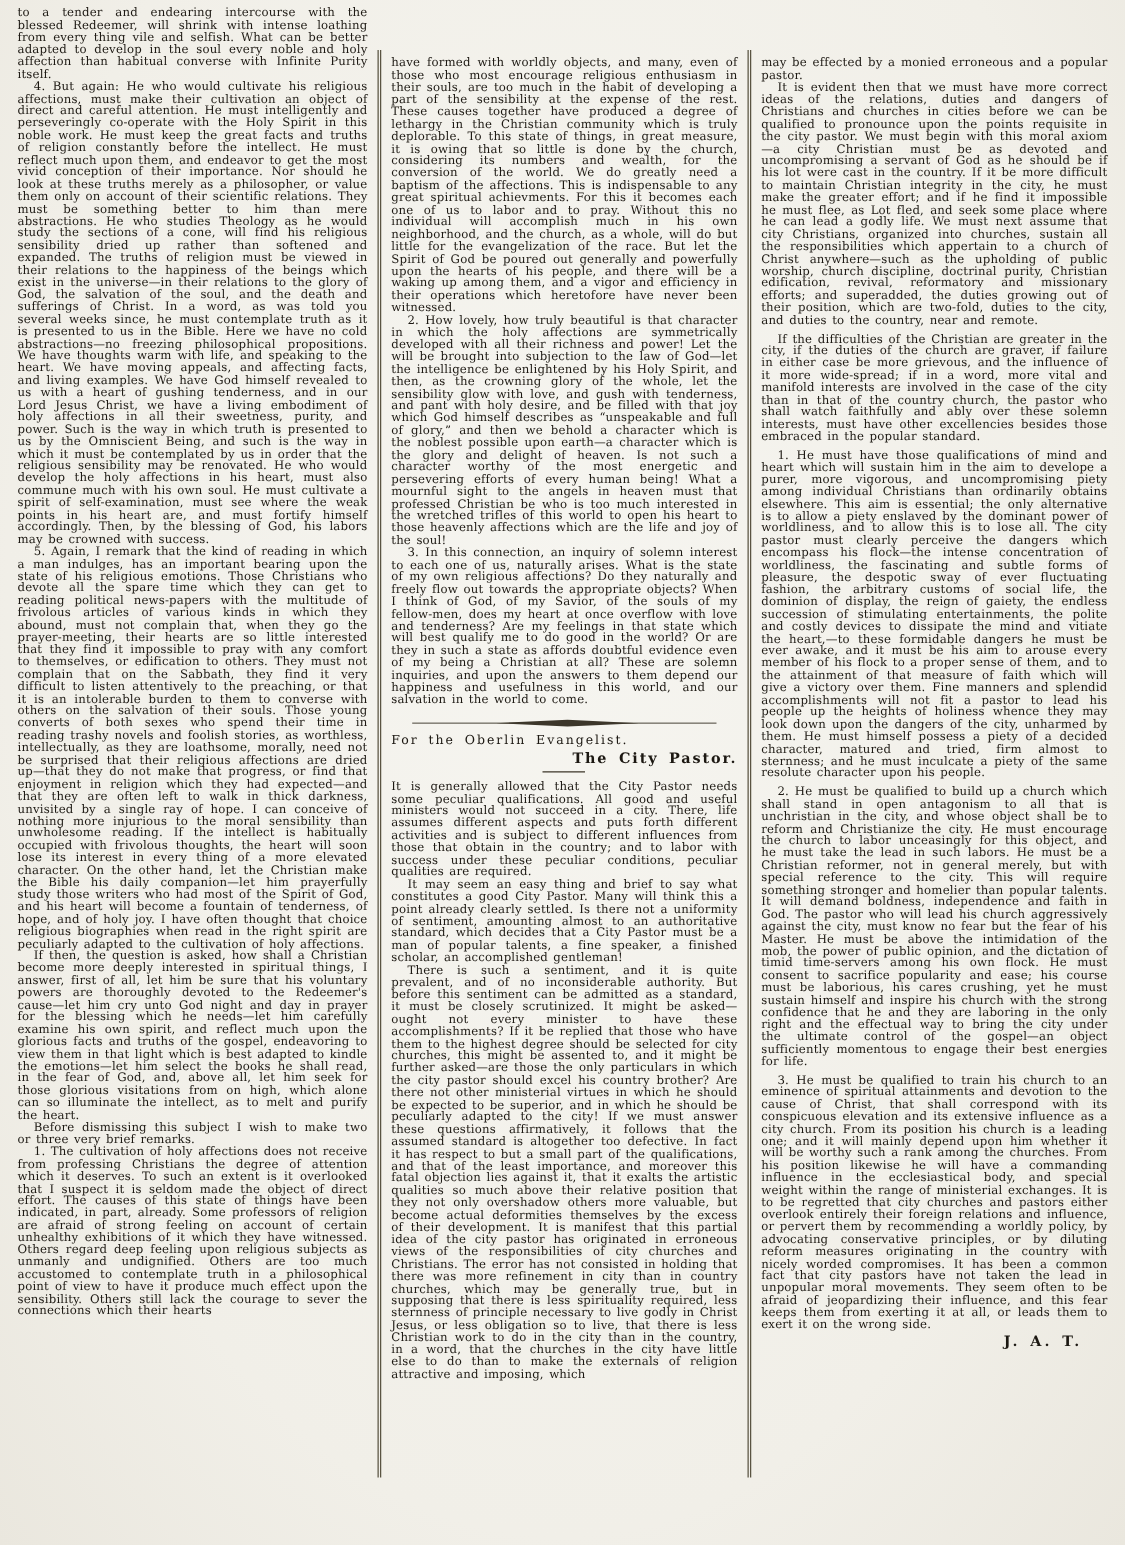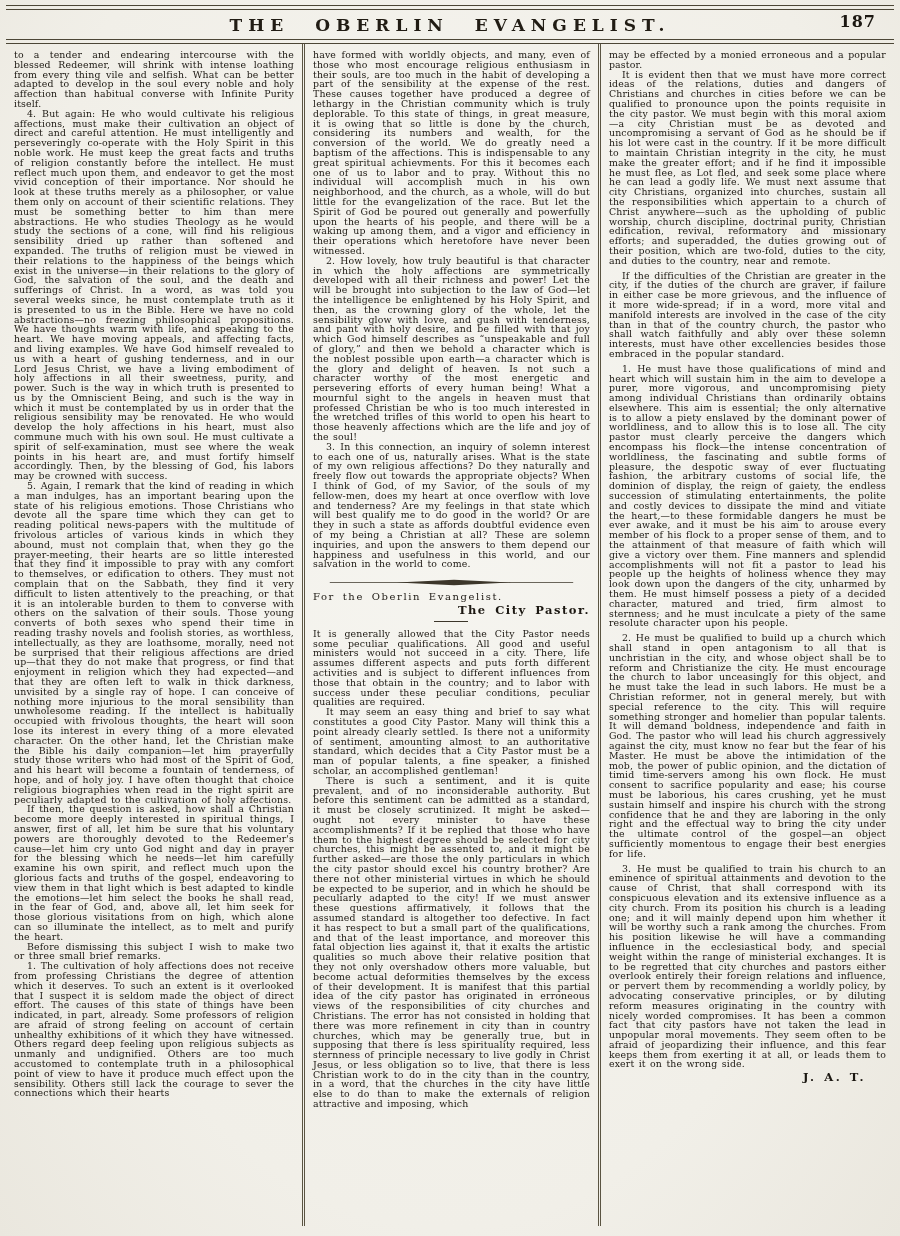--- a/index.html
+++ b/index.html
@@ -13,55 +13,49 @@
   .masthead{position:relative;margin:0 6px;padding-top:5px;}
   .rule-double{height:3px;border-top:1px solid #4c4636;border-bottom:1px solid #4c4636;}
   .masthead-title{
     text-align:center;font-size:17px;font-weight:bold;
     letter-spacing:6px;word-spacing:14px;padding:5px 0 4px;color:#211c14;
   }
   .page-number{position:absolute;right:18px;top:12px;font-size:16px;font-weight:bold;letter-spacing:1px;}
   
   .columns{display:flex;margin:0 6px;height:1182px;}
   .col{width:33.333%;box-sizing:border-box;padding:6px 8px 0 8px;overflow:hidden;}
-  .col + .col{border-left:3px double #5a5442;}
+  .col + .col{border-left:3px double #5a5442;margin-top:40px;}
   p{
     margin:0;text-indent:13px;text-align:justify;
     font-size:9.4px;line-height:9.8px;letter-spacing:0.15px;word-spacing:1.2px;
   }
   p.no-indent{text-indent:0;}
   p.gap{margin-top:5px;}
   
   .section-divider{display:flex;justify-content:center;margin:9px 0 5px;}
   .attribution{text-align:left;text-indent:0;font-size:10px;letter-spacing:1.6px;word-spacing:3px;margin:3px 0 4px;}
   .article-title{text-align:right;text-indent:0;font-size:11.5px;font-weight:bold;letter-spacing:1.5px;word-spacing:3px;margin:0;}
   .short-rule{width:34px;border-top:1.5px solid #3c362a;margin:5px auto 7px;}
   
   .signature{text-align:right;font-weight:bold;font-size:11.5px;letter-spacing:2.5px;padding-right:20px;margin-top:4px;text-indent:0;}
 </style>
 </head>
 <body>
 
 <div class="page">
 
-  <div class="masthead">
-    <div class="rule-double"></div>
-    <div class="masthead-title">THE OBERLIN EVANGELIST.</div>
-    <div class="page-number">187</div>
-    <div class="rule-double"></div>
-  </div>
 
   <div class="columns">
 
     <div class="col">
       <p class="no-indent">to a tender and endearing intercourse with the blessed Redeemer, will shrink with intense loathing from every thing vile and selfish. What can be better adapted to develop in the soul every noble and holy affection than habitual converse with Infinite Purity itself.</p>
       <p>4. But again: He who would cultivate his religious affections, must make their cultivation an object of direct and careful attention. He must intelligently and perseveringly co-operate with the Holy Spirit in this noble work. He must keep the great facts and truths of religion constantly before the intellect. He must reflect much upon them, and endeavor to get the most vivid conception of their importance. Nor should he look at these truths merely as a philosopher, or value them only on account of their scientific relations. They must be something better to him than mere abstractions. He who studies Theology as he would study the sections of a cone, will find his religious sensibility dried up rather than softened and expanded. The truths of religion must be viewed in their relations to the happiness of the beings which exist in the universe—in their relations to the glory of God, the salvation of the soul, and the death and sufferings of Christ. In a word, as was told you several weeks since, he must contemplate truth as it is presented to us in the Bible. Here we have no cold abstractions—no freezing philosophical propositions. We have thoughts warm with life, and speaking to the heart. We have moving appeals, and affecting facts, and living examples. We have God himself revealed to us with a heart of gushing tenderness, and in our Lord Jesus Christ, we have a living embodiment of holy affections in all their sweetness, purity, and power. Such is the way in which truth is presented to us by the Omniscient Being, and such is the way in which it must be contemplated by us in order that the religious sensibility may be renovated. He who would develop the holy affections in his heart, must also commune much with his own soul. He must cultivate a spirit of self-examination, must see where the weak points in his heart are, and must fortify himself accordingly. Then, by the blessing of God, his labors may be crowned with success.</p>
       <p>5. Again, I remark that the kind of reading in which a man indulges, has an important bearing upon the state of his religious emotions. Those Christians who devote all the spare time which they can get to reading political news-papers with the multitude of frivolous articles of various kinds in which they abound, must not complain that, when they go the prayer-meeting, their hearts are so little interested that they find it impossible to pray with any comfort to themselves, or edification to others. They must not complain that on the Sabbath, they find it very difficult to listen attentively to the preaching, or that it is an intolerable burden to them to converse with others on the salvation of their souls. Those young converts of both sexes who spend their time in reading trashy novels and foolish stories, as worthless, intellectually, as they are loathsome, morally, need not be surprised that their religious affections are dried up—that they do not make that progress, or find that enjoyment in religion which they had expected—and that they are often left to walk in thick darkness, unvisited by a single ray of hope. I can conceive of nothing more injurious to the moral sensibility than unwholesome reading. If the intellect is habitually occupied with frivolous thoughts, the heart will soon lose its interest in every thing of a more elevated character. On the other hand, let the Christian make the Bible his daily companion—let him prayerfully study those writers who had most of the Spirit of God, and his heart will become a fountain of tenderness, of hope, and of holy joy. I have often thought that choice religious biographies when read in the right spirit are peculiarly adapted to the cultivation of holy affections.</p>
       <p>If then, the question is asked, how shall a Christian become more deeply interested in spiritual things, I answer, first of all, let him be sure that his voluntary powers are thoroughly devoted to the Redeemer's cause—let him cry unto God night and day in prayer for the blessing which he needs—let him carefully examine his own spirit, and reflect much upon the glorious facts and truths of the gospel, endeavoring to view them in that light which is best adapted to kindle the emotions—let him select the books he shall read, in the fear of God, and, above all, let him seek for those glorious visitations from on high, which alone can so illuminate the intellect, as to melt and purify the heart.</p>
-      <p>Before dismissing this subject I wish to make two or three small brief remarks.</p>
+      <p>Before dismissing this subject I wish to make two or three very brief remarks.</p>
       <p>1. The cultivation of holy affections does not receive from professing Christians the degree of attention which it deserves. To such an extent is it overlooked that I suspect it is seldom made the object of direct effort. The causes of this state of things have been indicated, in part, already. Some professors of religion are afraid of strong feeling on account of certain unhealthy exhibitions of it which they have witnessed. Others regard deep feeling upon religious subjects as unmanly and undignified. Others are too much accustomed to contemplate truth in a philosophical point of view to have it produce much effect upon the sensibility. Others still lack the courage to sever the connections which their hearts</p>
     </div>
 
     <div class="col">
       <p class="no-indent">have formed with worldly objects, and many, even of those who most encourage religious enthusiasm in their souls, are too much in the habit of developing a part of the sensibility at the expense of the rest. These causes together have produced a degree of lethargy in the Christian community which is truly deplorable. To this state of things, in great measure, it is owing that so little is done by the church, considering its numbers and wealth, for the conversion of the world. We do greatly need a baptism of the affections. This is indispensable to any great spiritual achievments. For this it becomes each one of us to labor and to pray. Without this no individual will accomplish much in his own neighborhood, and the church, as a whole, will do but little for the evangelization of the race. But let the Spirit of God be poured out generally and powerfully upon the hearts of his people, and there will be a waking up among them, and a vigor and efficiency in their operations which heretofore have never been witnessed.</p>
       <p>2. How lovely, how truly beautiful is that character in which the holy affections are symmetrically developed with all their richness and power! Let the will be brought into subjection to the law of God—let the intelligence be enlightened by his Holy Spirit, and then, as the crowning glory of the whole, let the sensibility glow with love, and gush with tenderness, and pant with holy desire, and be filled with that joy which God himself describes as “unspeakable and full of glory,” and then we behold a character which is the noblest possible upon earth—a character which is the glory and delight of heaven. Is not such a character worthy of the most energetic and persevering efforts of every human being! What a mournful sight to the angels in heaven must that professed Christian be who is too much interested in the wretched trifles of this world to open his heart to those heavenly affections which are the life and joy of the soul!</p>
       <p>3. In this connection, an inquiry of solemn interest to each one of us, naturally arises. What is the state of my own religious affections? Do they naturally and freely flow out towards the appropriate objects? When I think of God, of my Savior, of the souls of my fellow-men, does my heart at once overflow with love and tenderness? Are my feelings in that state which will best qualify me to do good in the world? Or are they in such a state as affords doubtful evidence even of my being a Christian at all? These are solemn inquiries, and upon the answers to them depend our happiness and usefulness in this world, and our salvation in the world to come.</p>
 
       <div class="section-divider">
         <svg width="330" height="9" viewBox="0 0 330 9">

